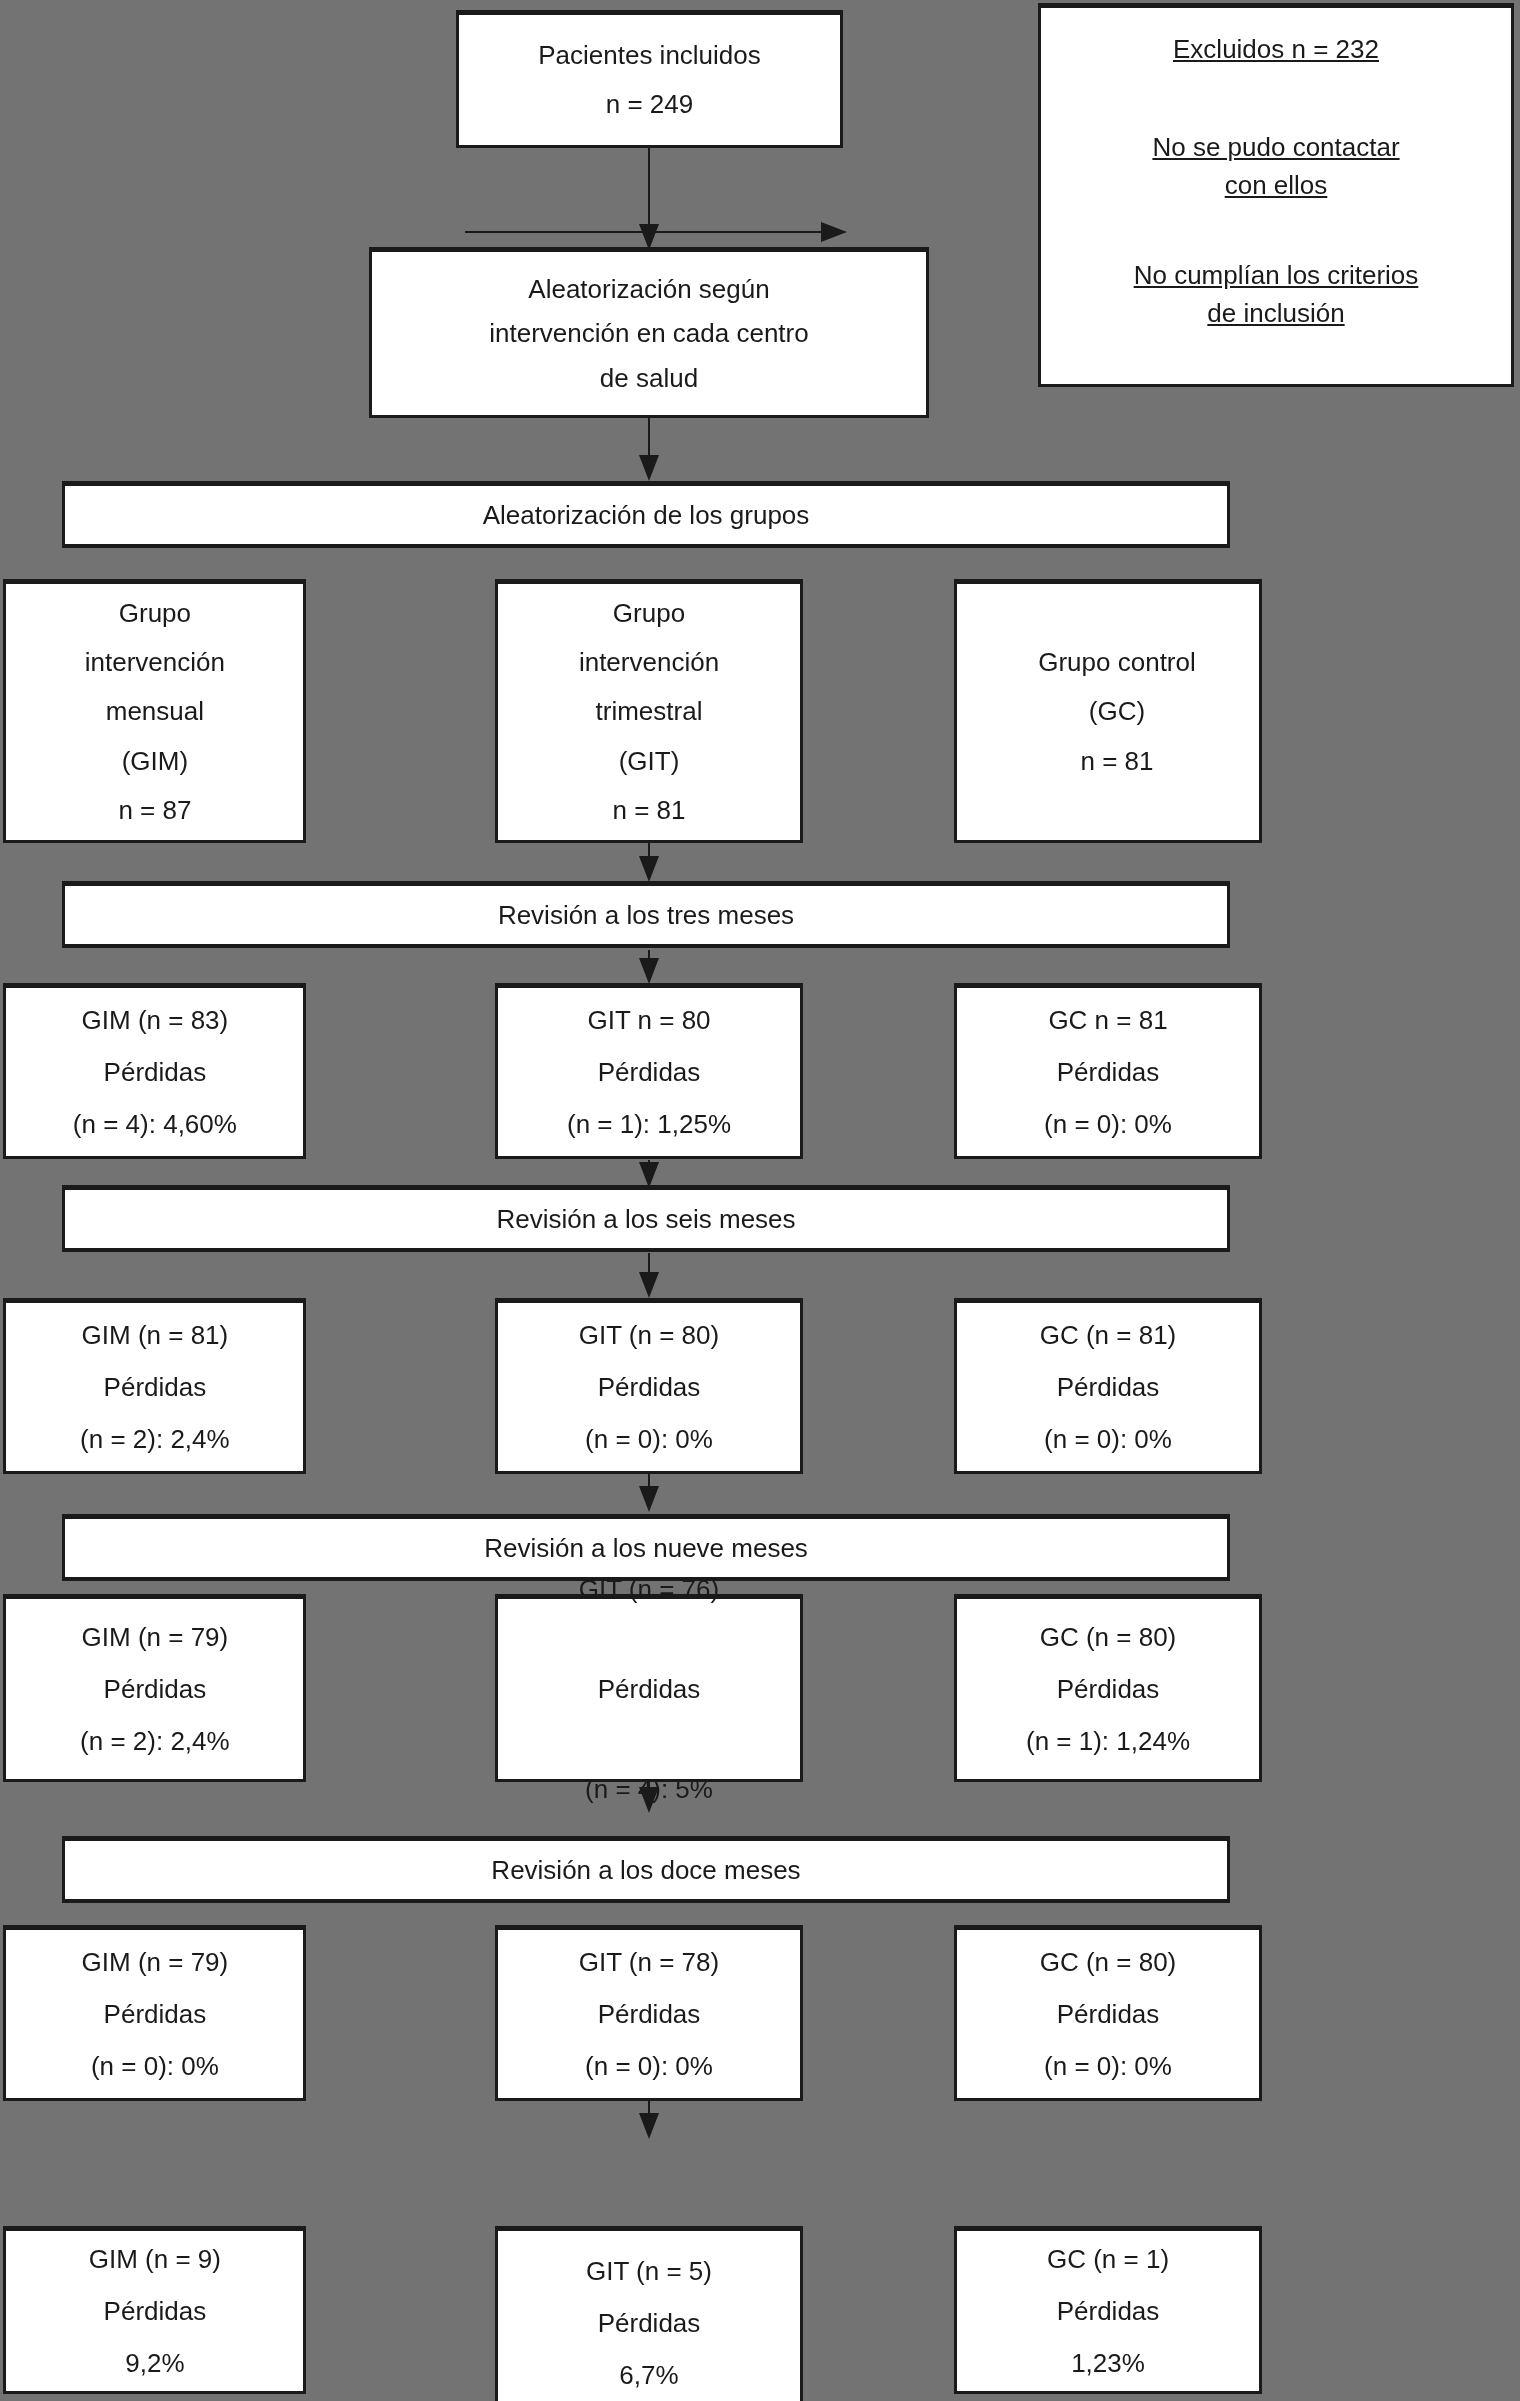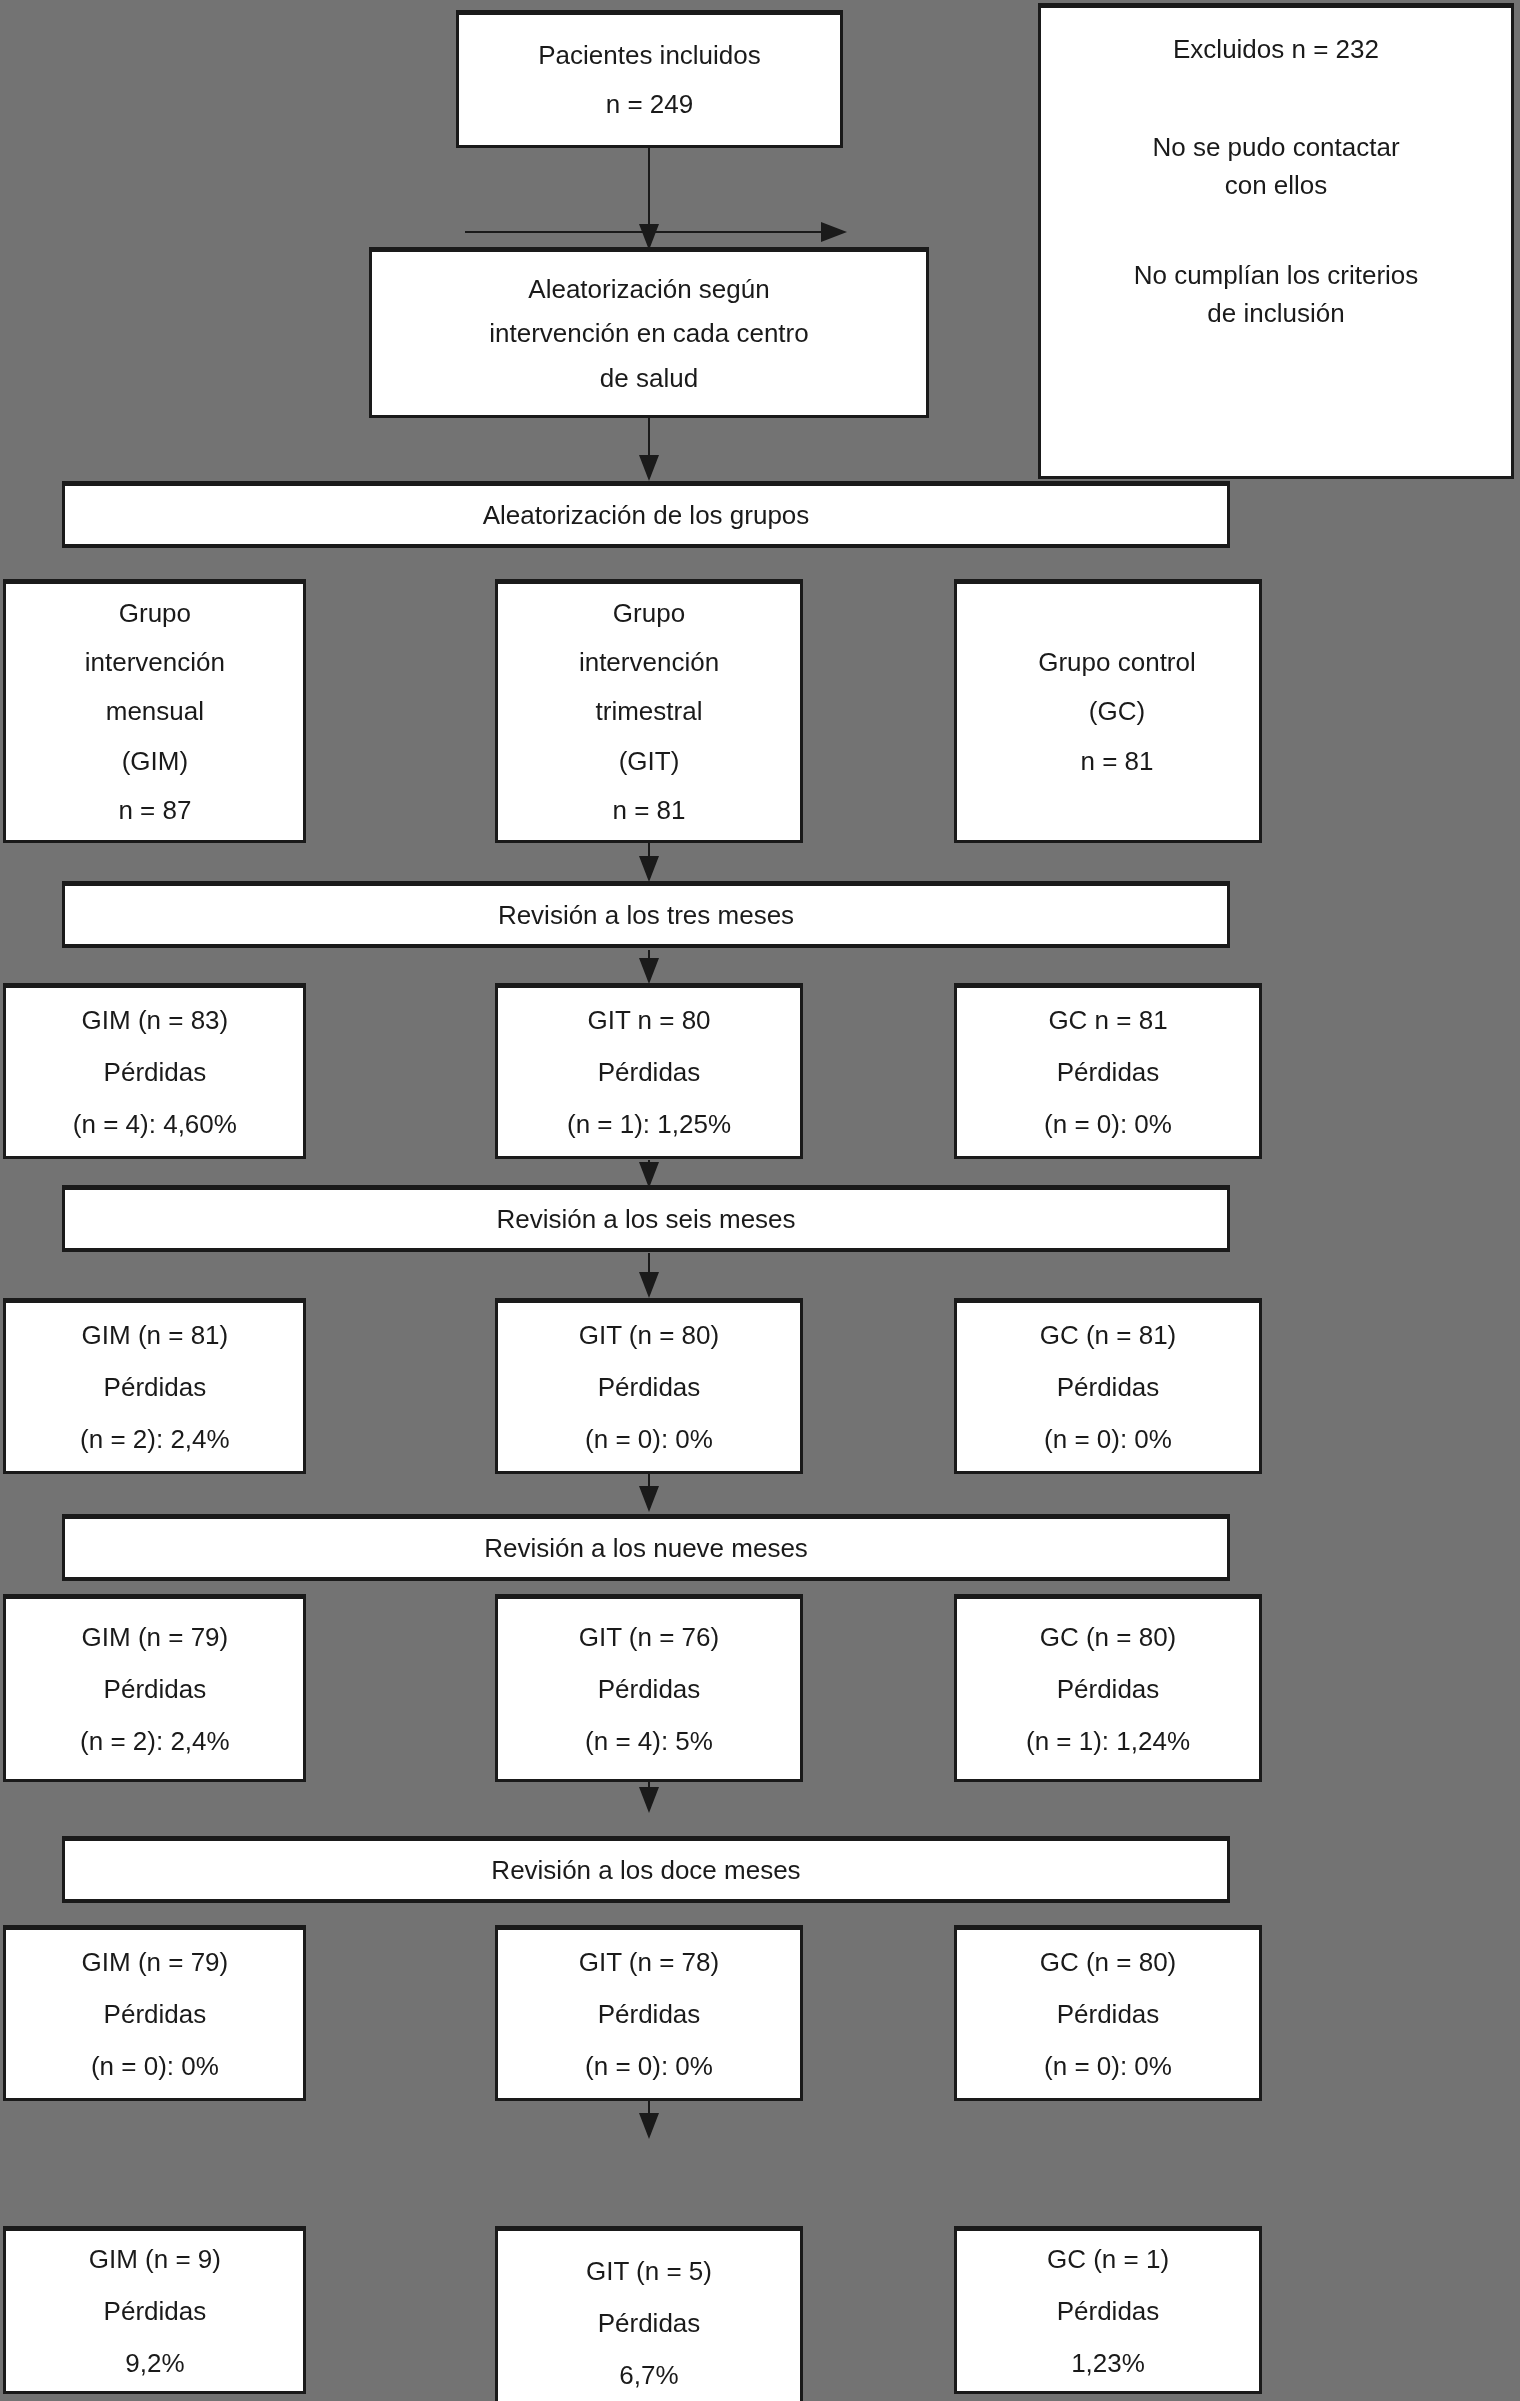--- a/index.html
+++ b/index.html
@@ -85,21 +85,21 @@
 </head>
 <body>
 
 <div class="canvas">
 
   <div class="node" style="left:456px; top:10px; width:387px; height:138px; line-height:1.9;">
     <div>Pacientes incluidos</div>
     <div>n = 249</div>
   </div>
 
-  <div class="node excl" style="left:1038px; top:3.4px; width:476px; height:476px;">
+  <div class="node excl" style="left:1038px; top:3.4px; width:476px; height:384px;text-decoration:underline;">
     <div>Excluidos n = 232</div>
     <div class="para1">
       <div>No se pudo contactar</div>
       <div>con ellos</div>
     </div>
     <div class="para2">
       <div>No cumplían los criterios</div>
       <div>de inclusión</div>
     </div>
   </div>
@@ -198,21 +198,21 @@
 
   <div class="banner" style="top:1514px;">
     <span>Revisión a los nueve meses</span>
   </div>
 
   <div class="node col1" style="top:1594px; height:188px;">
     <div>GIM (n = 79)</div>
     <div>Pérdidas</div>
     <div>(n = 2): 2,4%</div>
   </div>
-  <div class="node col2" style="top:1594px; height:188px;">
+  <div class="node col2" style="top:1594px; height:188px;gap:48px;">
     <div>GIT (n = 76)</div>
     <div>Pérdidas</div>
     <div>(n = 4): 5%</div>
   </div>
   <div class="node col3" style="top:1594px; height:188px;">
     <div>GC (n = 80)</div>
     <div>Pérdidas</div>
     <div>(n = 1): 1,24%</div>
   </div>
 

